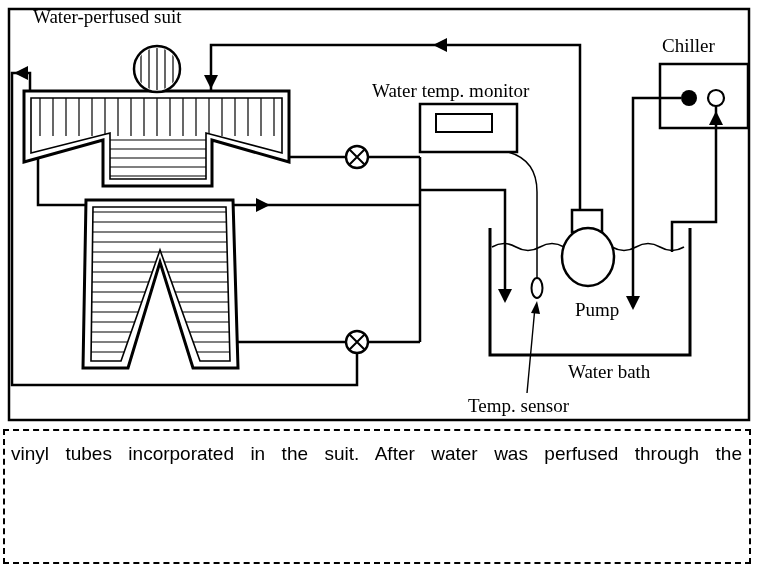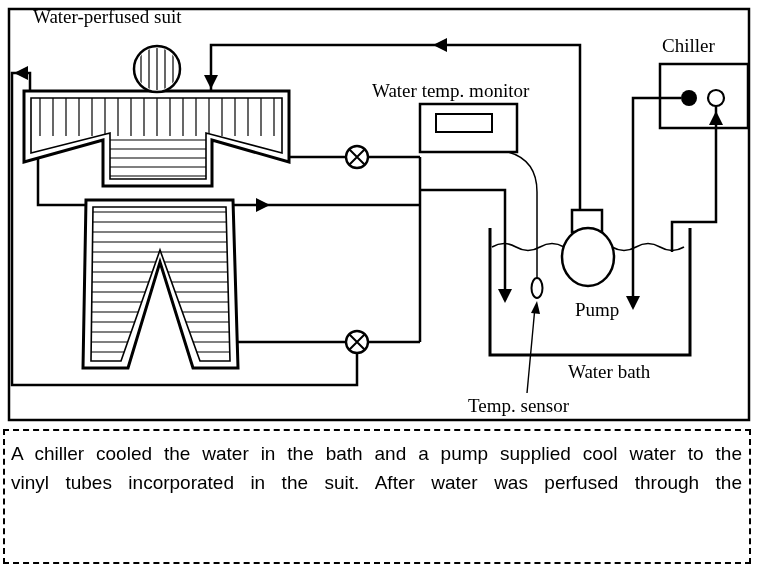--- a/index.html
+++ b/index.html
@@ -122,17 +122,16 @@
       <text x="33" y="23" font-size="19">Water-perfused suit</text>
       <text x="372" y="97" font-size="19">Water temp. monitor</text>
       <text x="662" y="52" font-size="19">Chiller</text>
       <text x="575" y="316" font-size="19">Pump</text>
       <text x="568" y="378" font-size="19">Water bath</text>
       <text x="468" y="412" font-size="19">Temp. sensor</text>
     </svg>
   </div>
 
   <div class="caption-box">
-    <div class="caption-line just">A chiller cooled the water in the bath and a pump supplied cool water to the</div>
     <div class="caption-line just">vinyl tubes incorporated in the suit. After water was perfused through the</div>
   </div>
 
 </div>
 
 </body></html>

